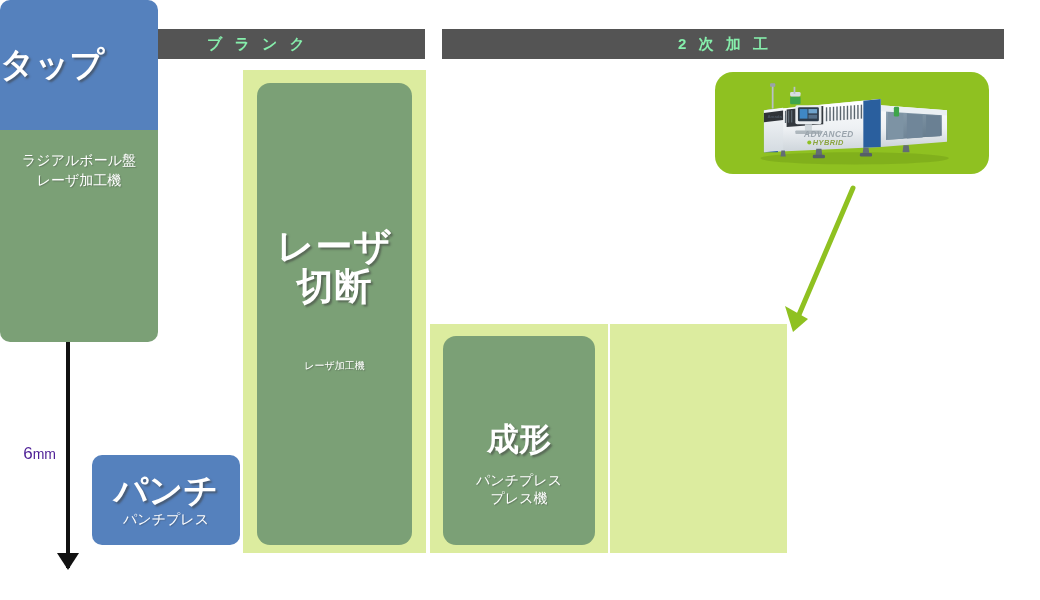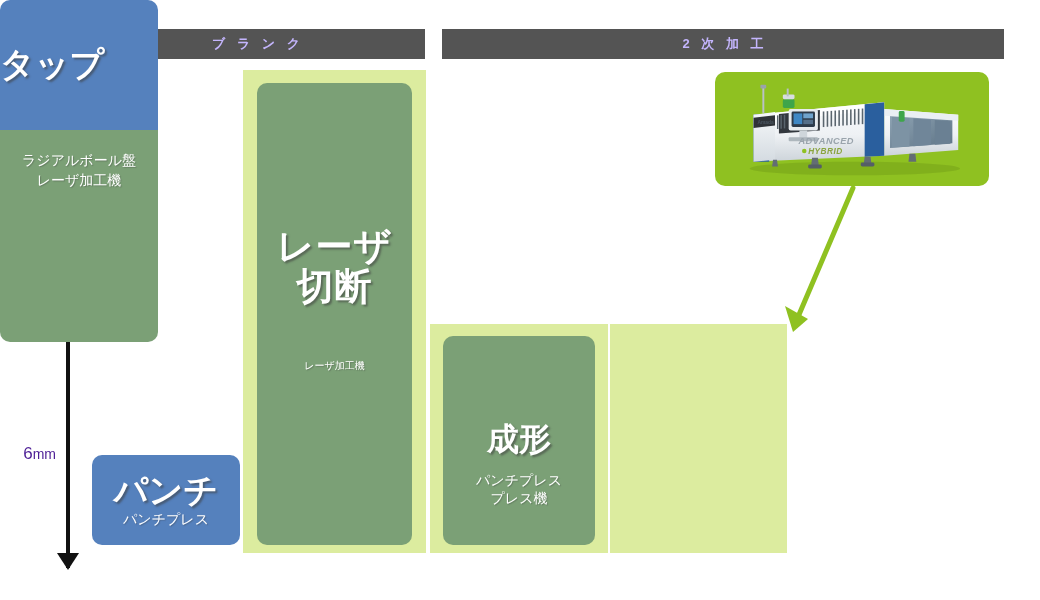--- a/index.html
+++ b/index.html
@@ -18,22 +18,22 @@
     height: 600px;
     overflow: hidden;
     background: #ffffff;
   }
 
   
   .cat-bar {
     position: absolute;
     height: 30px;
     background: #545454;
-    color: #c4b5fd;
-    font-size: 13px;
+    color: #86efac;
+    font-size: 15px;
     font-weight: bold;
     letter-spacing: 4px;
     display: flex;
     align-items: center;
     justify-content: center;
     box-sizing: border-box;
     padding-left: 4px;
   }
   #cat-blank { left: 87px;  top: 29px; width: 338px; }
   #cat-second { left: 442px; top: 29px; width: 562px; }
@@ -116,21 +116,21 @@
     line-height: 1.08;
     text-shadow: 2px 2px 2px rgba(60,60,60,0.55);
     white-space: pre-line;
   }
   .bar .bar-sub {
     line-height: 1.3;
     white-space: pre-line;
     text-shadow: 1px 1px 1px rgba(60,60,60,0.35);
   }
   .bar.blue  { background: #5581bd; }
-  .bar.green { background: #7ba076; }
+  .bar.green { background: #7ba076; border-radius: 13px; }
 
   #bar-punch {
     left: 92px; top: 455px; width: 148px; height: 90px;
     justify-content: center;
   }
   #bar-punch .bar-title { font-size: 34px; margin-bottom: 2px; }
   #bar-punch .bar-sub   { font-size: 14px; }
 
   #bar-laser {
     left: 257px; top: 83px; width: 155px; height: 462px;
@@ -187,23 +187,23 @@
     color: #ffffff;
     text-align: center;
     line-height: 1.45;
     white-space: pre-line;
     text-shadow: 1px 1px 1px rgba(60,60,60,0.35);
   }
 
   
   #photo-card {
     position: absolute;
-    left: 715px; top: 72px; width: 274px; height: 114px;
+    left: 715px; top: 72px; width: 274px; height: 102px;
     background: #8fc121;
-    border-radius: 10px;
+    border-radius: 18px;
   }
   #photo-card svg { display: block; width: 100%; height: 100%; }
 
   
   #callout-arrow {
     position: absolute;
     left: 760px; top: 180px; width: 120px; height: 160px;
     pointer-events: none;
   }
   #callout-arrow svg { display: block; width: 100%; height: 100%; }

